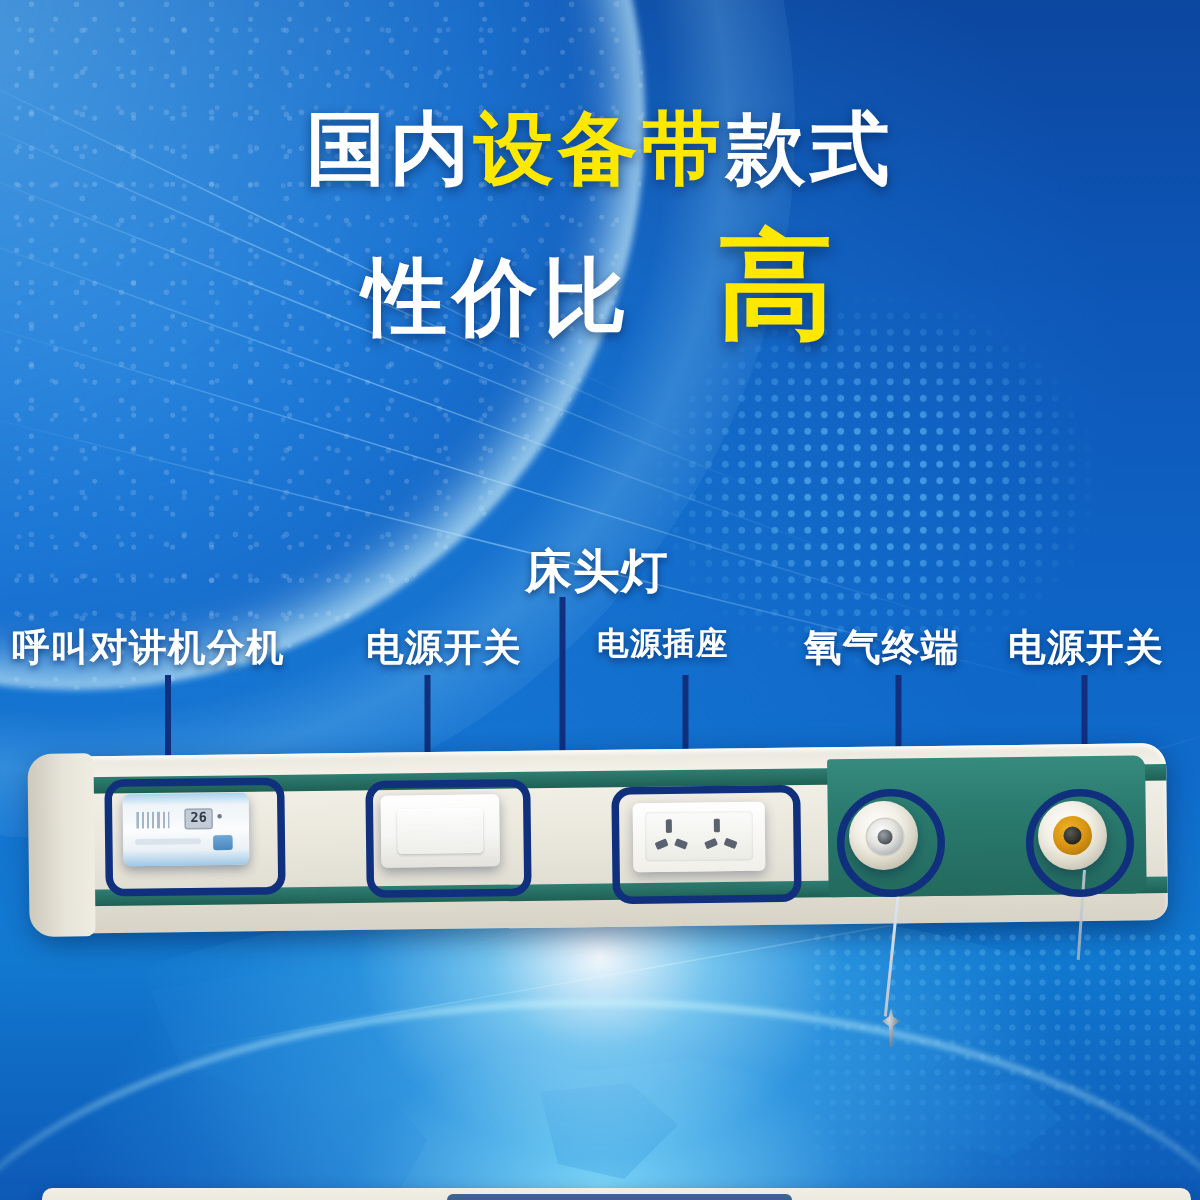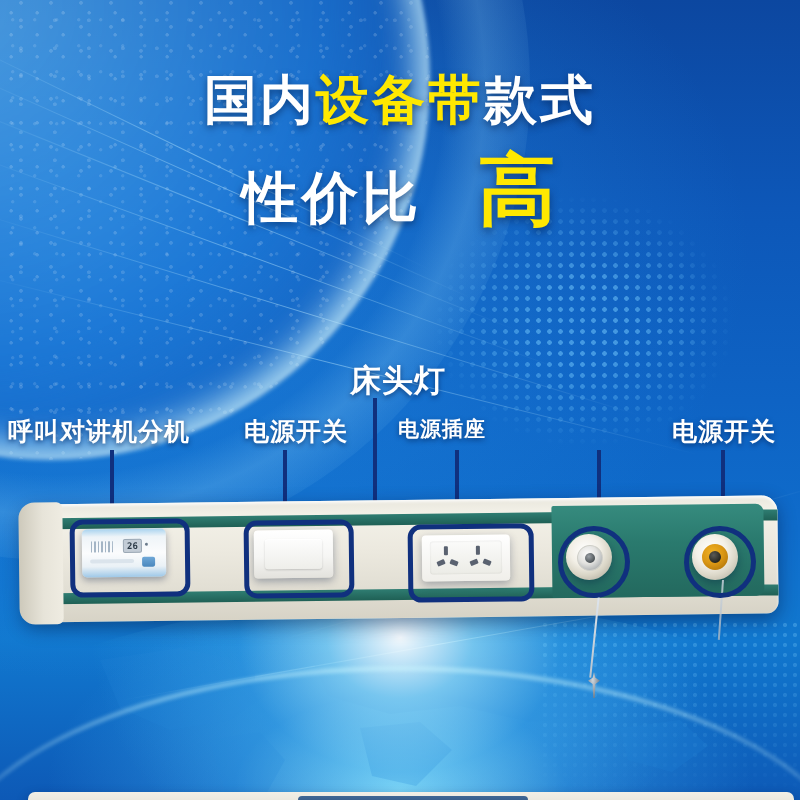--- a/index.html
+++ b/index.html
@@ -250,20 +250,21 @@
   <div class="leader" style="left:283px;top:450px;height:62px;"></div>
   <div class="leader" style="left:373px;top:398px;height:200px;"></div>
   <div class="leader" style="left:455px;top:450px;height:68px;"></div>
   <div class="leader" style="left:597px;top:450px;height:86px;"></div>
   <div class="leader" style="left:721px;top:450px;height:86px;"></div>
 
   <div class="label" style="left:8px;top:415px;font-size:25px;">呼叫对讲机分机</div>
   <div class="label" style="left:244px;top:415px;font-size:25px;">电源开关</div>
   <div class="label" style="left:350px;top:360px;font-size:31px;">床头灯</div>
   <div class="label" style="left:398px;top:415px;font-size:21px;">电源插座</div>
+  <div class="label" style="left:536px;top:415px;font-size:25px;">氧气终端</div>
   <div class="label" style="left:672px;top:415px;font-size:25px;">电源开关</div>
 
   <div class="panel">
     <div class="band band-top"></div>
     <div class="band band-bot"></div>
     <div class="teal-block"></div>
     <div class="panel-cap-l"></div>
   </div>
 
   <div class="panel-lower">

